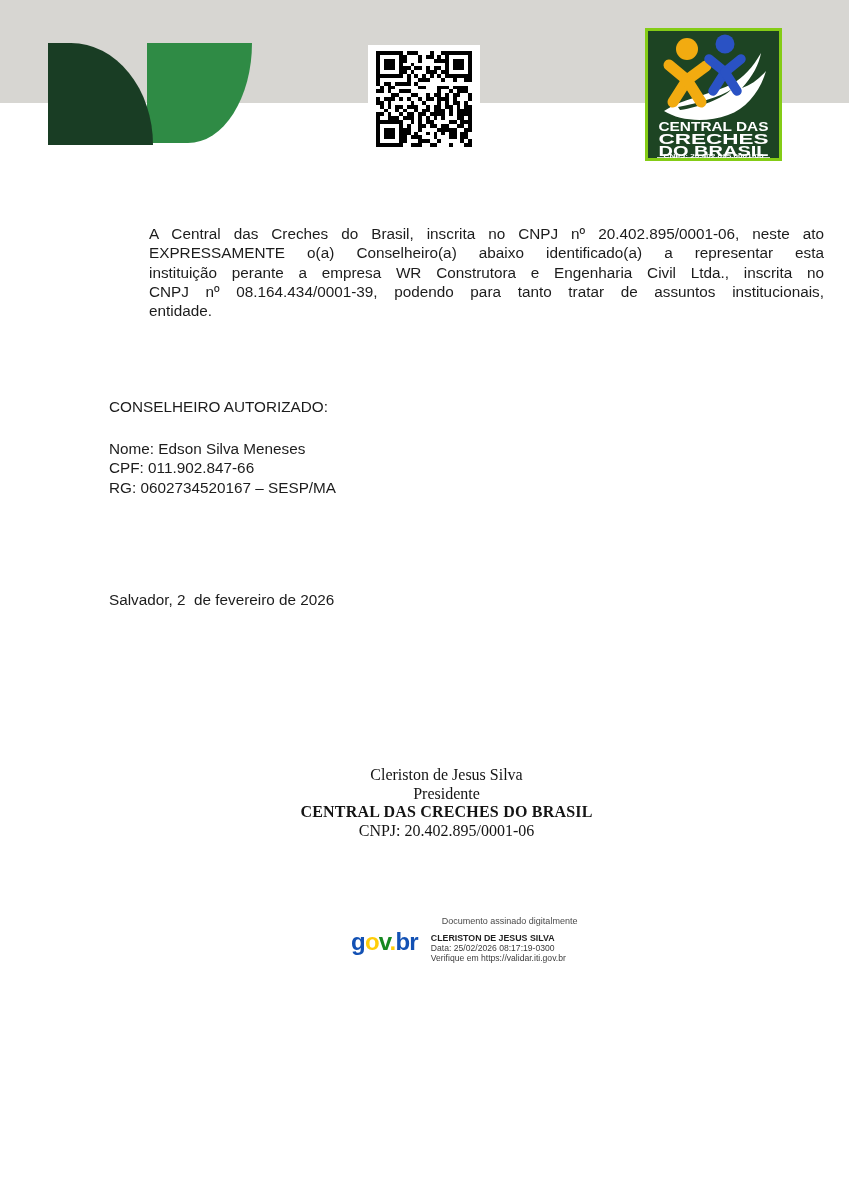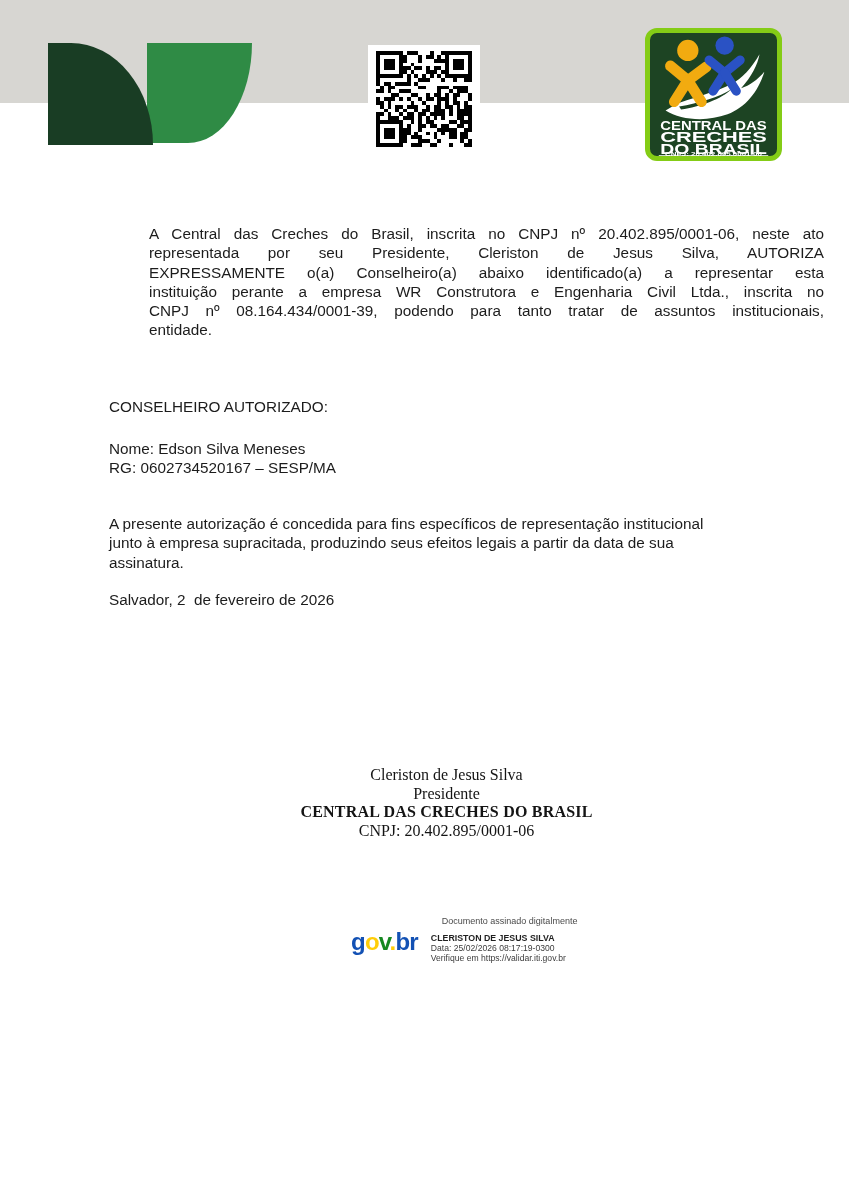--- a/index.html
+++ b/index.html
@@ -12,21 +12,21 @@
   
   .leaf-dark  { position:absolute; left:48px;  top:43px; width:105px; height:102px;
                 background:#193d24; border-top-right-radius:82px 102px; z-index:3; }
   .leaf-light { position:absolute; left:147px; top:43px; width:105px; height:100px;
                 background:#2f8b45; border-bottom-right-radius:64px 100px; z-index:2; }
   
   .qr-box { position:absolute; left:368px; top:45px; width:112px; height:107px; background:#fff; z-index:2; }
   .qr-box svg { display:block; }
   
   .org-logo { position:absolute; left:645px; top:28px; width:137px; height:133px;
-              background:#1d4423; border:5px solid #84cc16; border-radius:12px;
+              background:#1d4423; border:3px solid #84cc16; border-radius:0;
               box-sizing:border-box; z-index:2; }
   .org-logo svg { display:block; width:100%; height:100%; }
   .org-logo text { font-family:"Liberation Sans", sans-serif; font-weight:bold; fill:#ffffff; }
 
   
   .col { position:absolute; left:109px; width:675px; }
   .doc-title { top:184px; text-align:center; font-weight:bold; font-size:15.5px; letter-spacing:0.2px; }
   .p1 { top:224px; font-size:15.3px; line-height:19.3px;margin-left:40px; }
   .p1 .jline { text-align:justify; text-align-last:justify; }
   .heading { top:398px; font-size:15.3px; }
@@ -329,39 +329,34 @@
       <text x="65.5" y="113" font-size="14.5" text-anchor="middle" textLength="110" lengthAdjust="spacingAndGlyphs">CRECHES</text>
       <text x="65.5" y="125" font-size="14.5" text-anchor="middle" textLength="110" lengthAdjust="spacingAndGlyphs">DO BRASIL</text>
       <rect x="9" y="126" width="113" height="0.8" fill="#ffffff"></rect>
       <text x="65.5" y="126.5" font-size="4.6" text-anchor="middle" textLength="100" lengthAdjust="spacingAndGlyphs" fill="#e8d77a">CNPJ: 20.402.895.0001-06</text>
     </svg>
   </div>
 
 
   <div class="col p1">
       <div class="jline">A Central das Creches do Brasil, inscrita no CNPJ nº 20.402.895/0001-06, neste ato</div>
-      <div class="jline">representada por seu Presidente, Cleriston de Jesus Silva, AUTORIZA</div>
       <div class="jline">EXPRESSAMENTE o(a) Conselheiro(a) abaixo identificado(a) a representar esta</div>
       <div class="jline">instituição perante a empresa WR Construtora e Engenharia Civil Ltda., inscrita no</div>
       <div class="jline">CNPJ nº 08.164.434/0001-39, podendo para tanto tratar de assuntos institucionais,</div>
       <div>entidade.</div>
     </div>
 
   <div class="col heading">CONSELHEIRO AUTORIZADO:</div>
 
   <div class="col fields">
     <div>Nome: Edson Silva Meneses</div>
+    <div>CPF: 011.902.847-66</div>
     <div>RG: 0602734520167 – SESP/MA</div>
   </div>
 
-  <div class="col p2">
-      <div>A presente autorização é concedida para fins específicos de representação institucional</div>
-      <div>junto à empresa supracitada, produzindo seus efeitos legais a partir da data de sua</div>
-      <div>assinatura.</div>
-    </div>
 
   <div class="col date-line">Salvador, 2  de fevereiro de 2026</div>
 
   <div class="col signature">
     <div>Cleriston de Jesus Silva</div>
     <div>Presidente</div>
     <div class="org">CENTRAL DAS CRECHES DO BRASIL</div>
     <div>CNPJ: 20.402.895/0001-06</div>
   </div>
 

